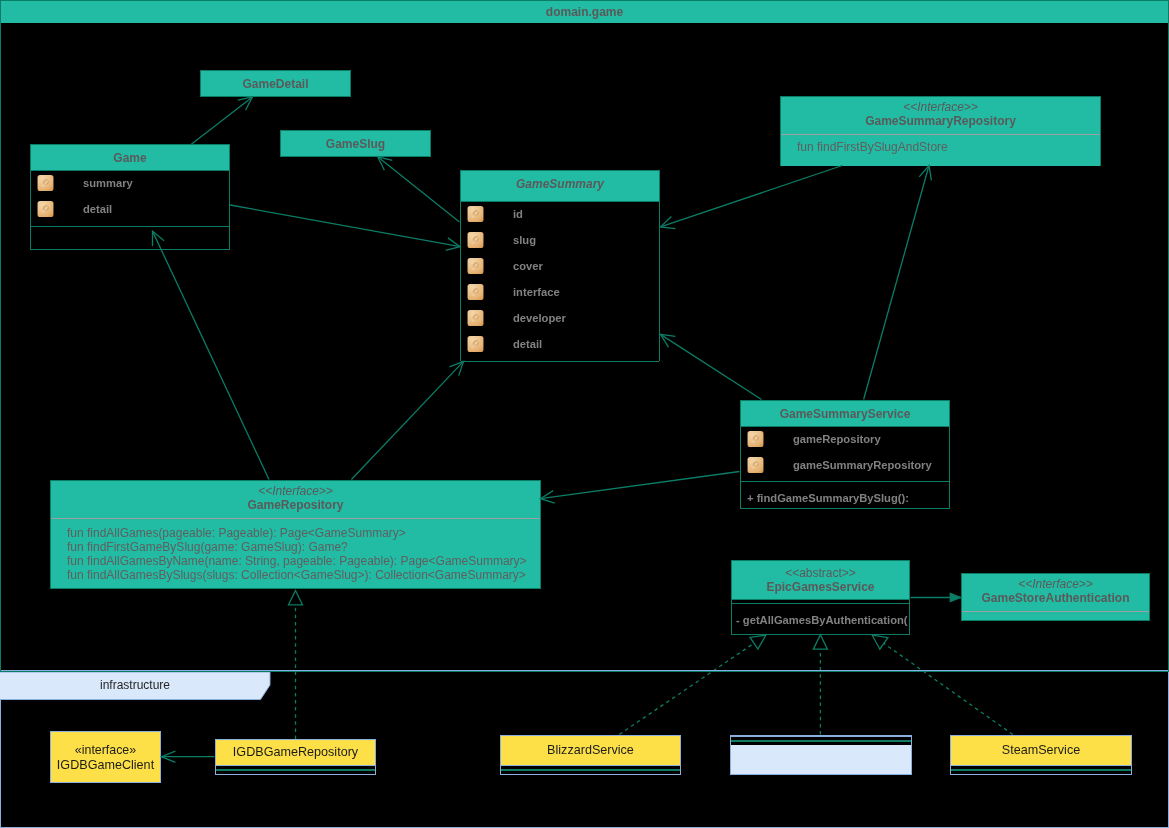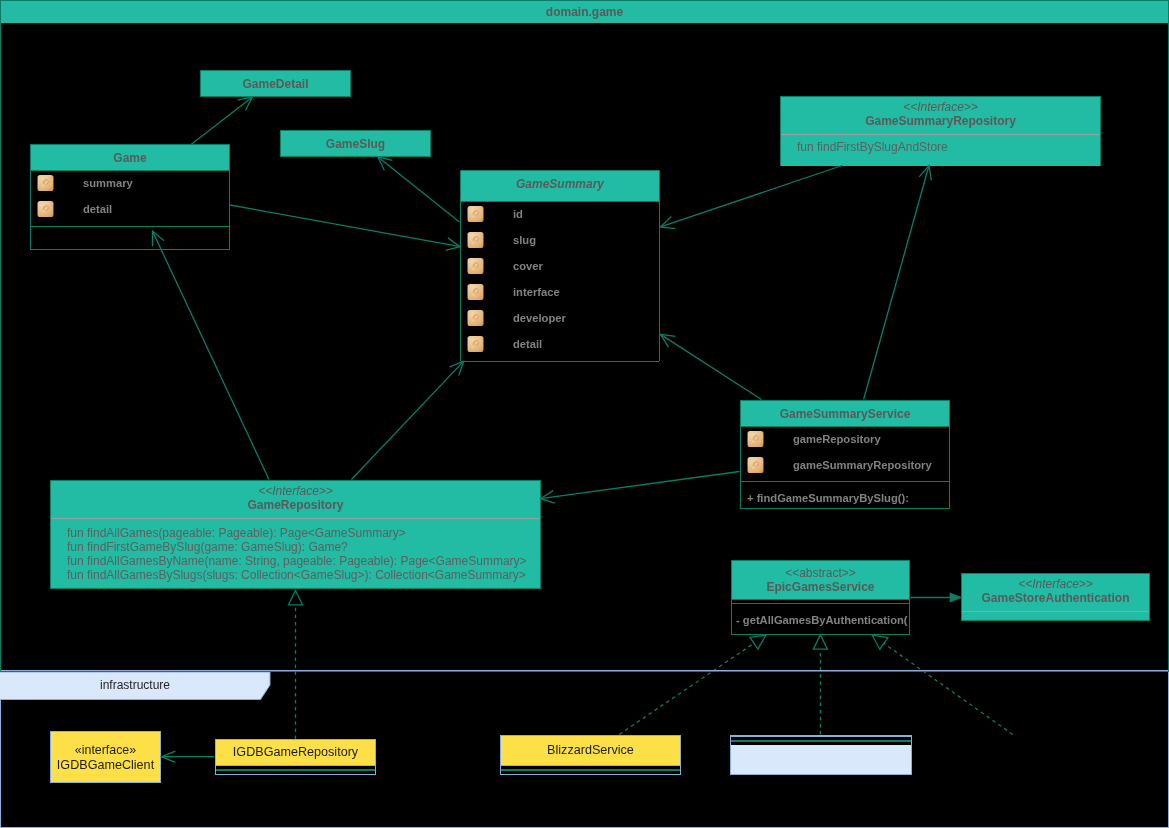--- a/index.html
+++ b/index.html
@@ -333,20 +333,27 @@
     </div>
     <div class="sec" style="height:4px;border-top:1px solid #8AAEDE;"></div>
     <div class="sec" style="height:5px;border-top:2px solid #0E7A5F;"></div>
   </div>
 
   <div class="abs cls theme-blue" style="left:730px;top:735px;width:182px;height:40px;">
     <div class="sec" style="height:4px;border-top:1px solid #8AAEDE;"></div>
     <div class="sec" style="height:5px;border-top:2px solid #0E7A5F;"></div>
   </div>
 
+  <div class="abs cls theme-blue" style="left:950px;top:735px;width:182px;height:40px;">
+    <div class="hdr" style="height:29px;">
+      <div class="cname" style="padding-top:6px;">SteamService</div>
+    </div>
+    <div class="sec" style="height:4px;border-top:1px solid #8AAEDE;"></div>
+    <div class="sec" style="height:5px;border-top:2px solid #0E7A5F;"></div>
+  </div>
 
   <svg class="edges" viewBox="0 0 1169 828">
     <g stroke="#0B7D66" fill="none" stroke-width="1.3" stroke-linecap="butt">
       <g>
         <line x1="191.0" y1="144.5" x2="252.4" y2="96.9" stroke-width="1.3"></line>
         <path d="M237.8 100.2 L252.4 96.9 L245.5 110.2" stroke-width="1.3"></path>
       </g>
       <g>
         <line x1="230.0" y1="205.0" x2="460.1" y2="246.6" stroke-width="1.3"></line>
         <path d="M447.9 237.9 L460.1 246.6 L445.6 250.4" stroke-width="1.3"></path>

